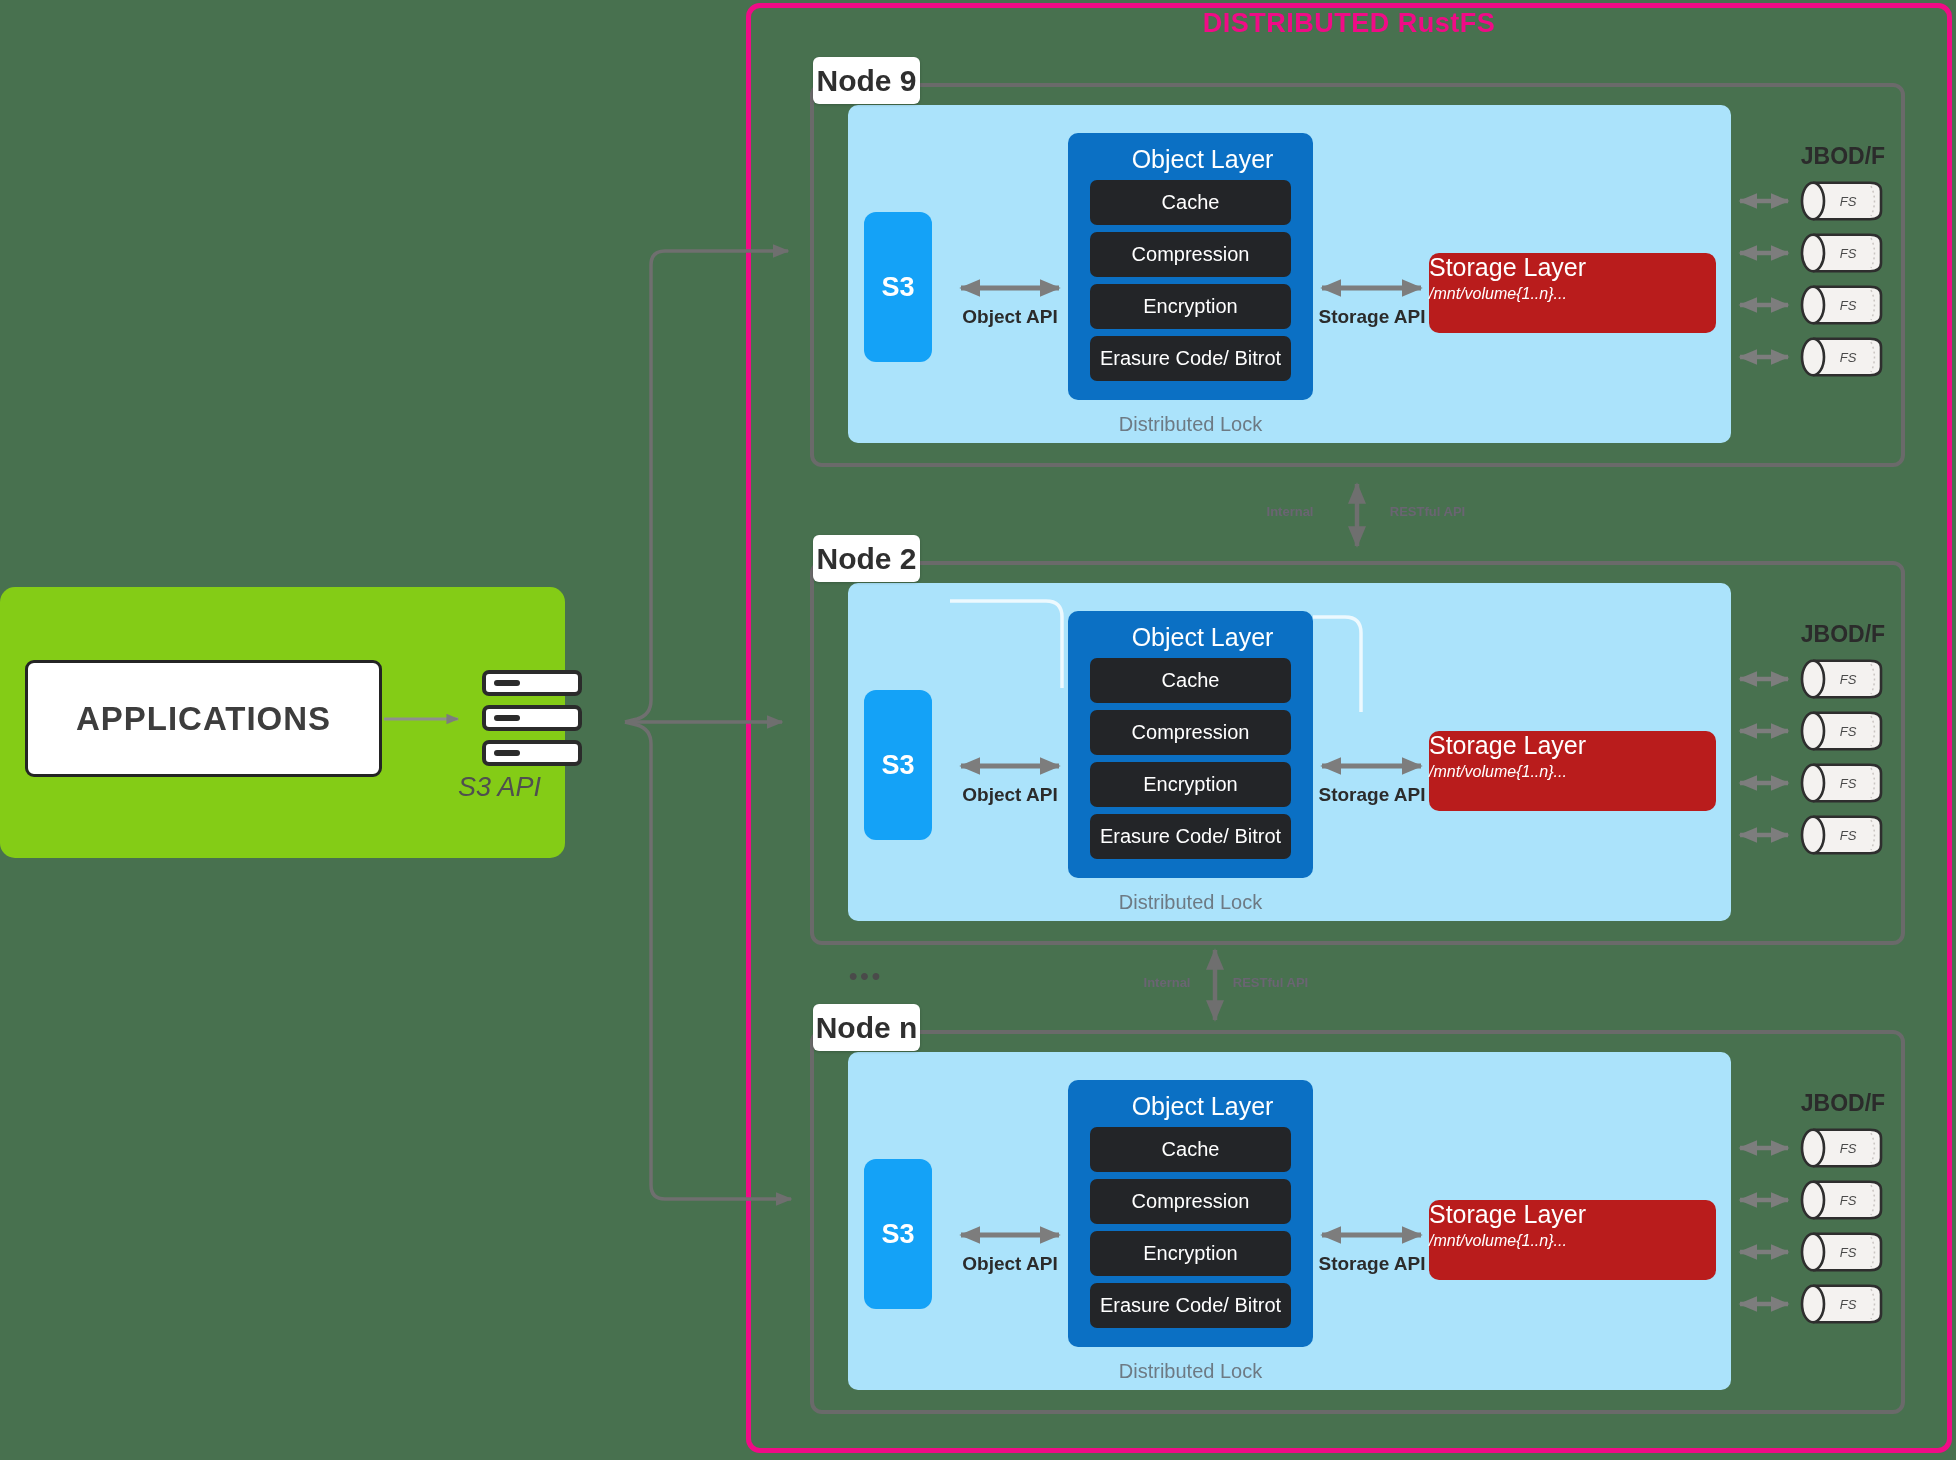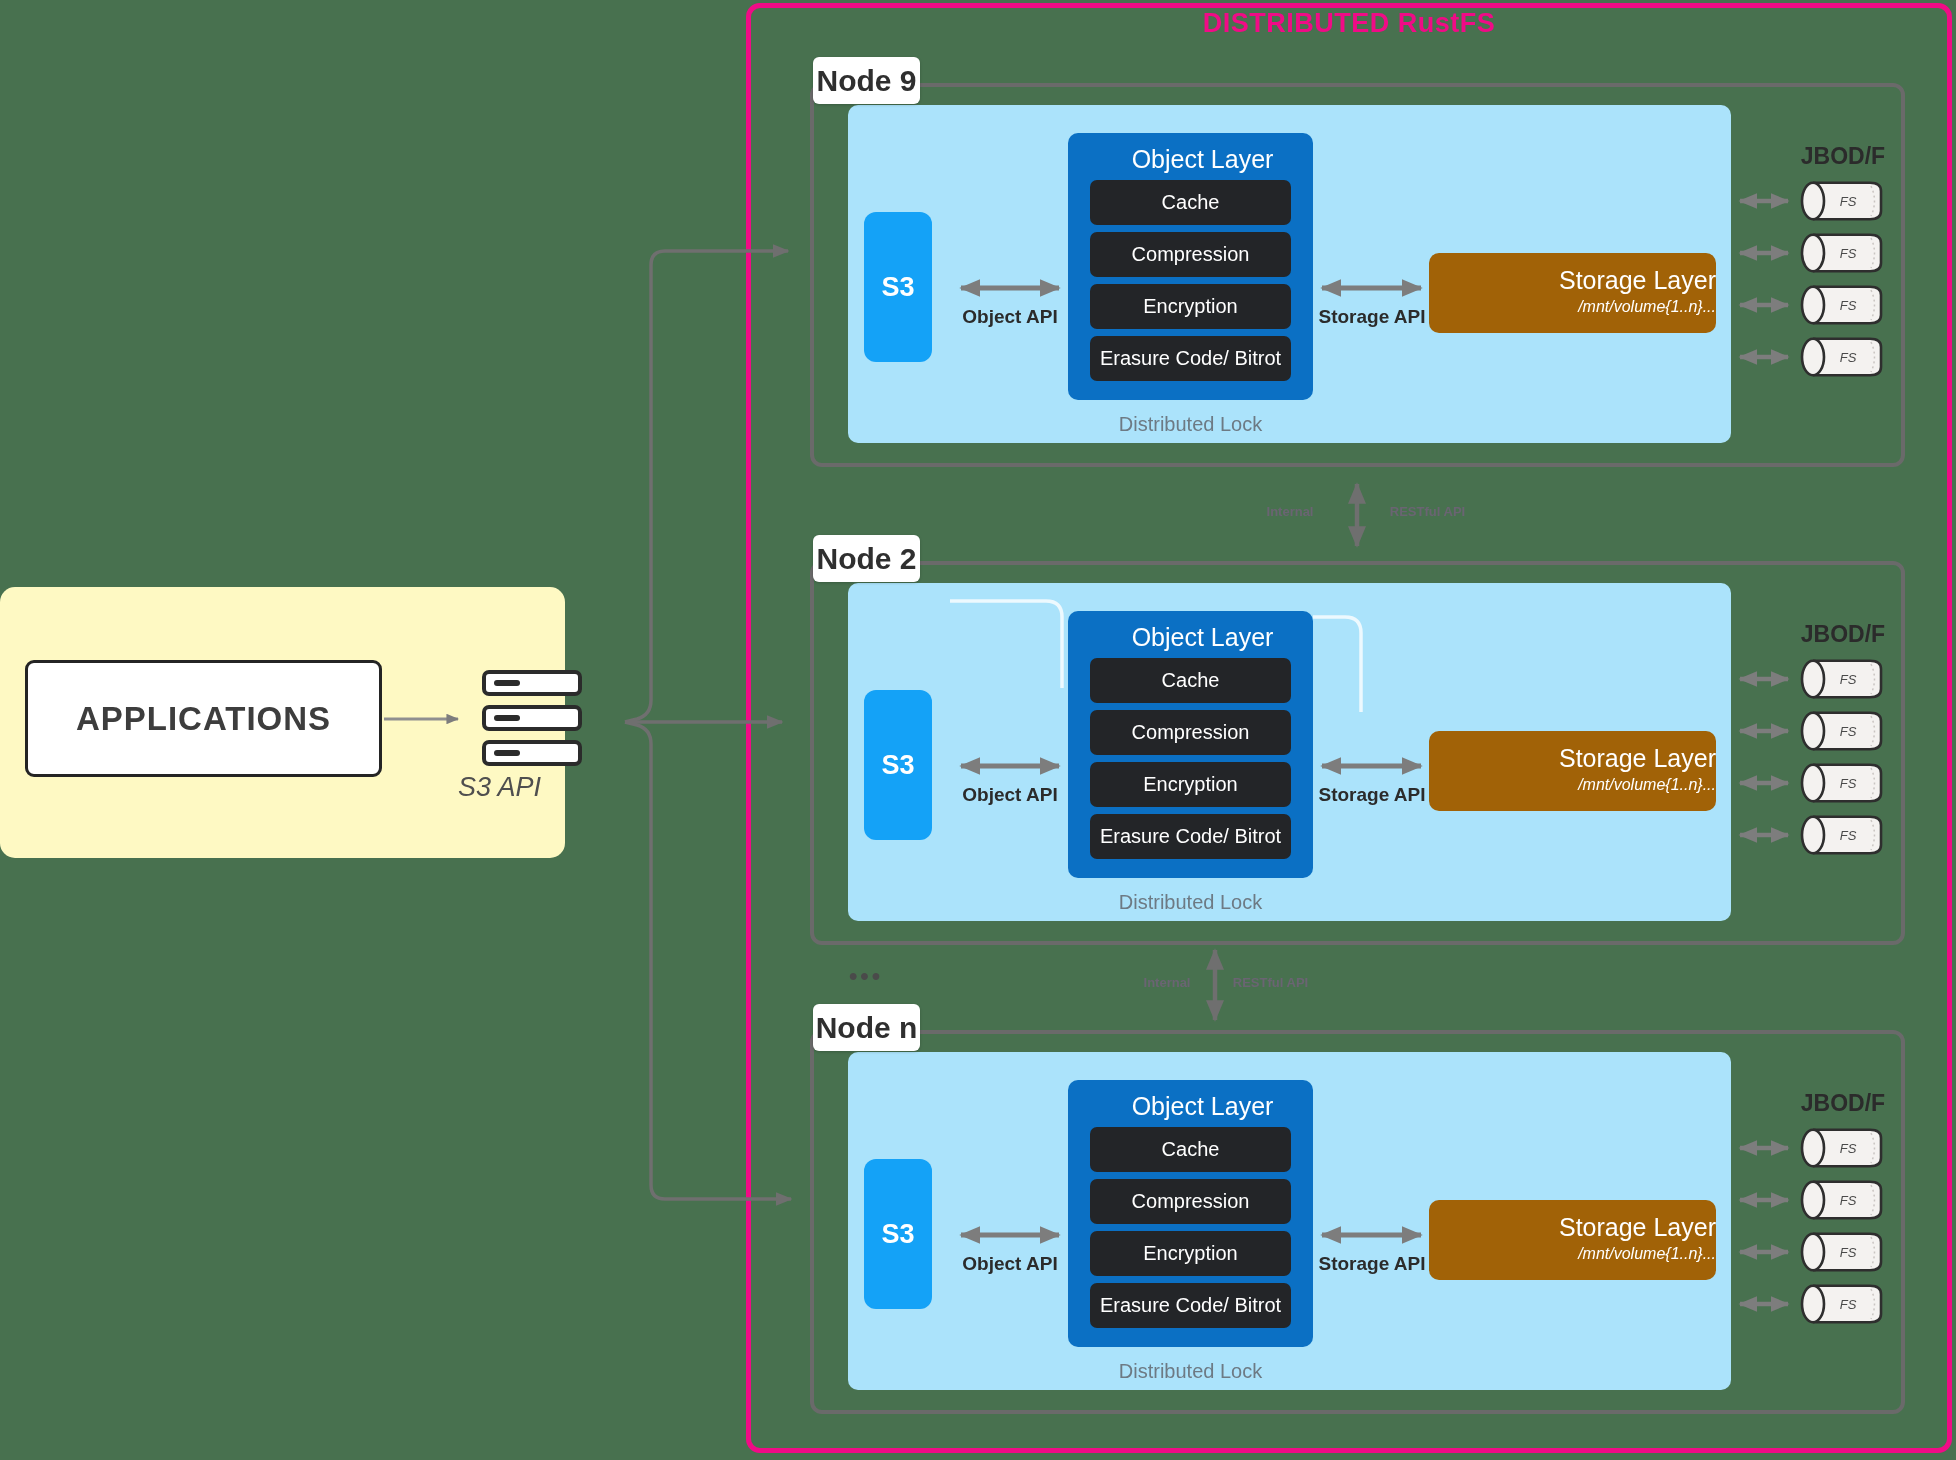--- a/index.html
+++ b/index.html
@@ -22,21 +22,21 @@
   .rustfs-title{
     position:absolute; left:746px; top:8px; width:1206px;
     text-align:center;
     font-size:27px; font-weight:bold; color:#F00B86;
     letter-spacing:0.5px;
   }
   
   .app-panel{
     position:absolute; left:0; top:587px;
     width:565px; height:271px;
-    background:#fef9c3; border-radius:15px;
+    background:#84cc16; border-radius:15px;
   }
   .app-box{
     position:absolute; left:25px; top:73px;
     width:357px; height:117px;
     border:3px solid #242424; border-radius:9px;
     box-sizing:border-box;
     line-height:111px; text-align:center;
     font-size:33px; font-weight:600; color:#3d3d3d;
     letter-spacing:1px;
     background:#ffffff;
@@ -104,23 +104,23 @@
   .api-label{
     position:absolute; top:249px; width:160px;
     text-align:center;
     font-size:19px; font-weight:bold; color:#2b2b2b;
   }
   .api-label.obj{ left:930px; }
   .api-label.sto{ left:1292px; }
   .storage-layer{
     position:absolute; left:1429px; top:196px;
     width:287px; height:80px;
-    background:#a16207; border-radius:10px;
-    text-align:right; color:#ffffff;
-    padding-top:13px; box-sizing:border-box;
+    background:#b91c1c; border-radius:10px;
+    text-align:left; color:#ffffff;
+    box-sizing:border-box;
   }
   .storage-title{ font-size:25px; }
   .storage-path{ font-size:16px; margin-top:3px;font-style:italic; }
   .lock-label{
     position:absolute; left:1068px; top:356px; width:245px;
     text-align:center; font-size:20px; color:#6d7a84;
   }
   .jbod-label{
     position:absolute; left:1786px; top:86px; width:114px;
     text-align:center; font-size:23px; font-weight:bold; color:#2b2b2b;

